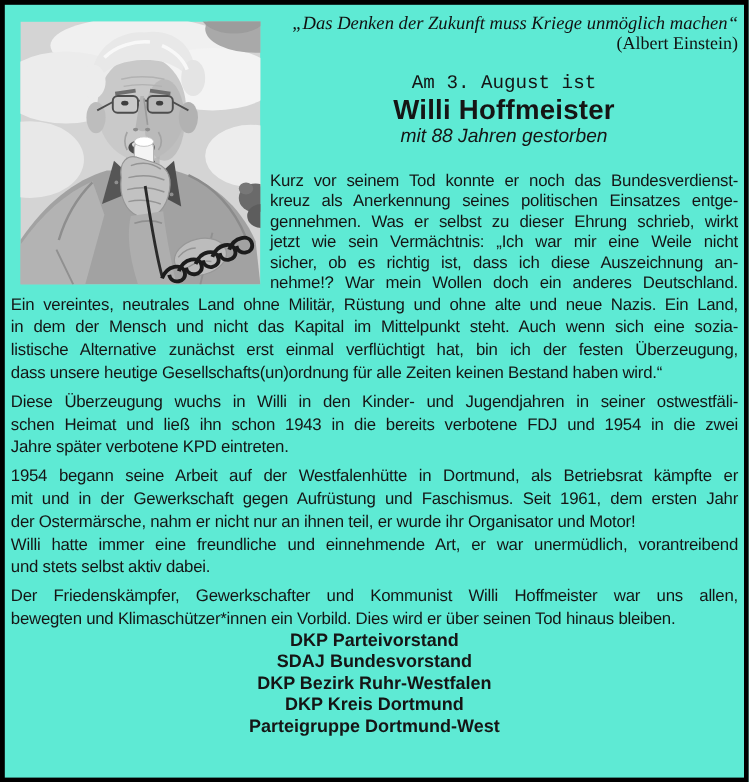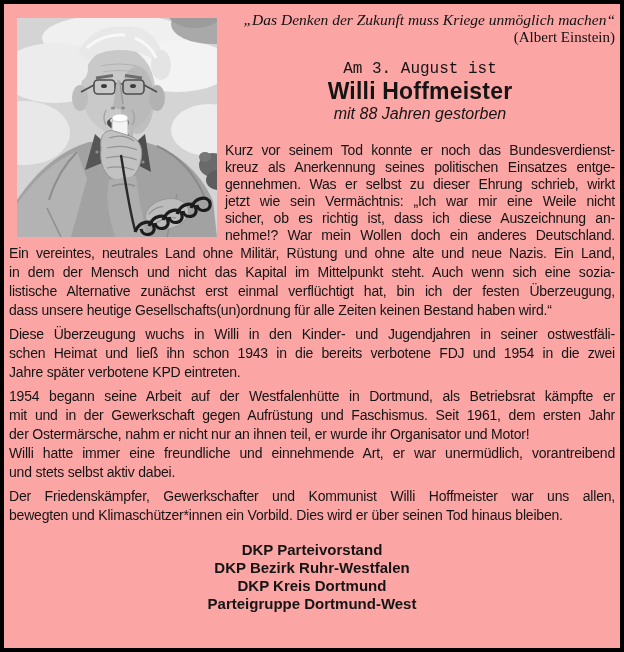--- a/index.html
+++ b/index.html
@@ -1,21 +1,21 @@
 <!DOCTYPE html>
 <html lang="de"><head>
 <meta charset="utf-8">
 <style>
   html,body { margin:0; padding:0; background:#ffffff; }
   .page {
     width:624px; height:652px; box-sizing:border-box;
     border:4px solid #000;
     padding:8px 5px 6px 5px;
     font-family:"Liberation Sans", sans-serif;
-    color:#151515; background:#fca5a5; overflow:hidden;
+    color:#151515; background:#5eead4; overflow:hidden;
     position:relative;
   }
   .top-row { display:flex; align-items:flex-start; }
   .photo-wrap { flex:0 0 auto; width:200px; height:219px; margin:6px 0 0 8px; }
   .photo-wrap svg { display:block; width:200px; height:219px; }
   .right-col { flex:1 1 auto; margin-left:8px; min-width:0; }
 
   .masthead-quote {
     font-family:"Liberation Serif", serif; font-style:italic;
     font-size:15.5px; line-height:16.5px; text-align:right; color:#111;
@@ -27,21 +27,21 @@
   .intro   { margin-top:15px; text-align:center; font-size:16px; line-height:18px;font-family:Liberation Mono, monospace; }
   .name    { text-align:center; font-size:23px; font-weight:bold; line-height:27px; letter-spacing:.2px; }
   .subline { text-align:center; font-size:16px; line-height:18px;font-style:italic; }
 
   .col-par  { margin-top:19px; font-size:14px; line-height:17px; letter-spacing:-0.2px; }
   .body-par { font-size:14px; line-height:19px; letter-spacing:-0.2px; }
   .gap { margin-top:5px; }
   .line { white-space:normal; }
   .j { text-align:justify; text-align-last:justify; }
 
-  .signatures { margin-top:16px; text-align:center; font-weight:bold; font-size:15px; line-height:18px; letter-spacing:0; }
+  .signatures { margin-top:0; text-align:center; font-weight:bold; font-size:15px; line-height:18px; letter-spacing:0; }
 </style>
 </head>
 <body>
 
 <div class="page">
 
   <div class="top-row">
 
     <figure class="photo-wrap" style="margin:6px 0 0 8px;">
       <svg viewBox="0 0 200 219" preserveAspectRatio="none">
@@ -178,18 +178,19 @@
     <div class="line">und stets selbst aktiv dabei.</div>
   </div>
 
   <div class="body-par gap">
     <div class="line j">Der Friedenskämpfer, Gewerkschafter und Kommunist Willi Hoffmeister war uns allen,</div>
     <div class="line">bewegten und Klimaschützer*innen ein Vorbild. Dies wird er über seinen Tod hinaus bleiben.</div>
   </div>
 
   <div class="signatures">
     <div>DKP Parteivorstand</div>
+    <div>SDAJ Bundesvorstand</div>
     <div>DKP Bezirk Ruhr-Westfalen</div>
     <div>DKP Kreis Dortmund</div>
     <div>Parteigruppe Dortmund-West</div>
   </div>
 
 </div>
 
 </body></html>

